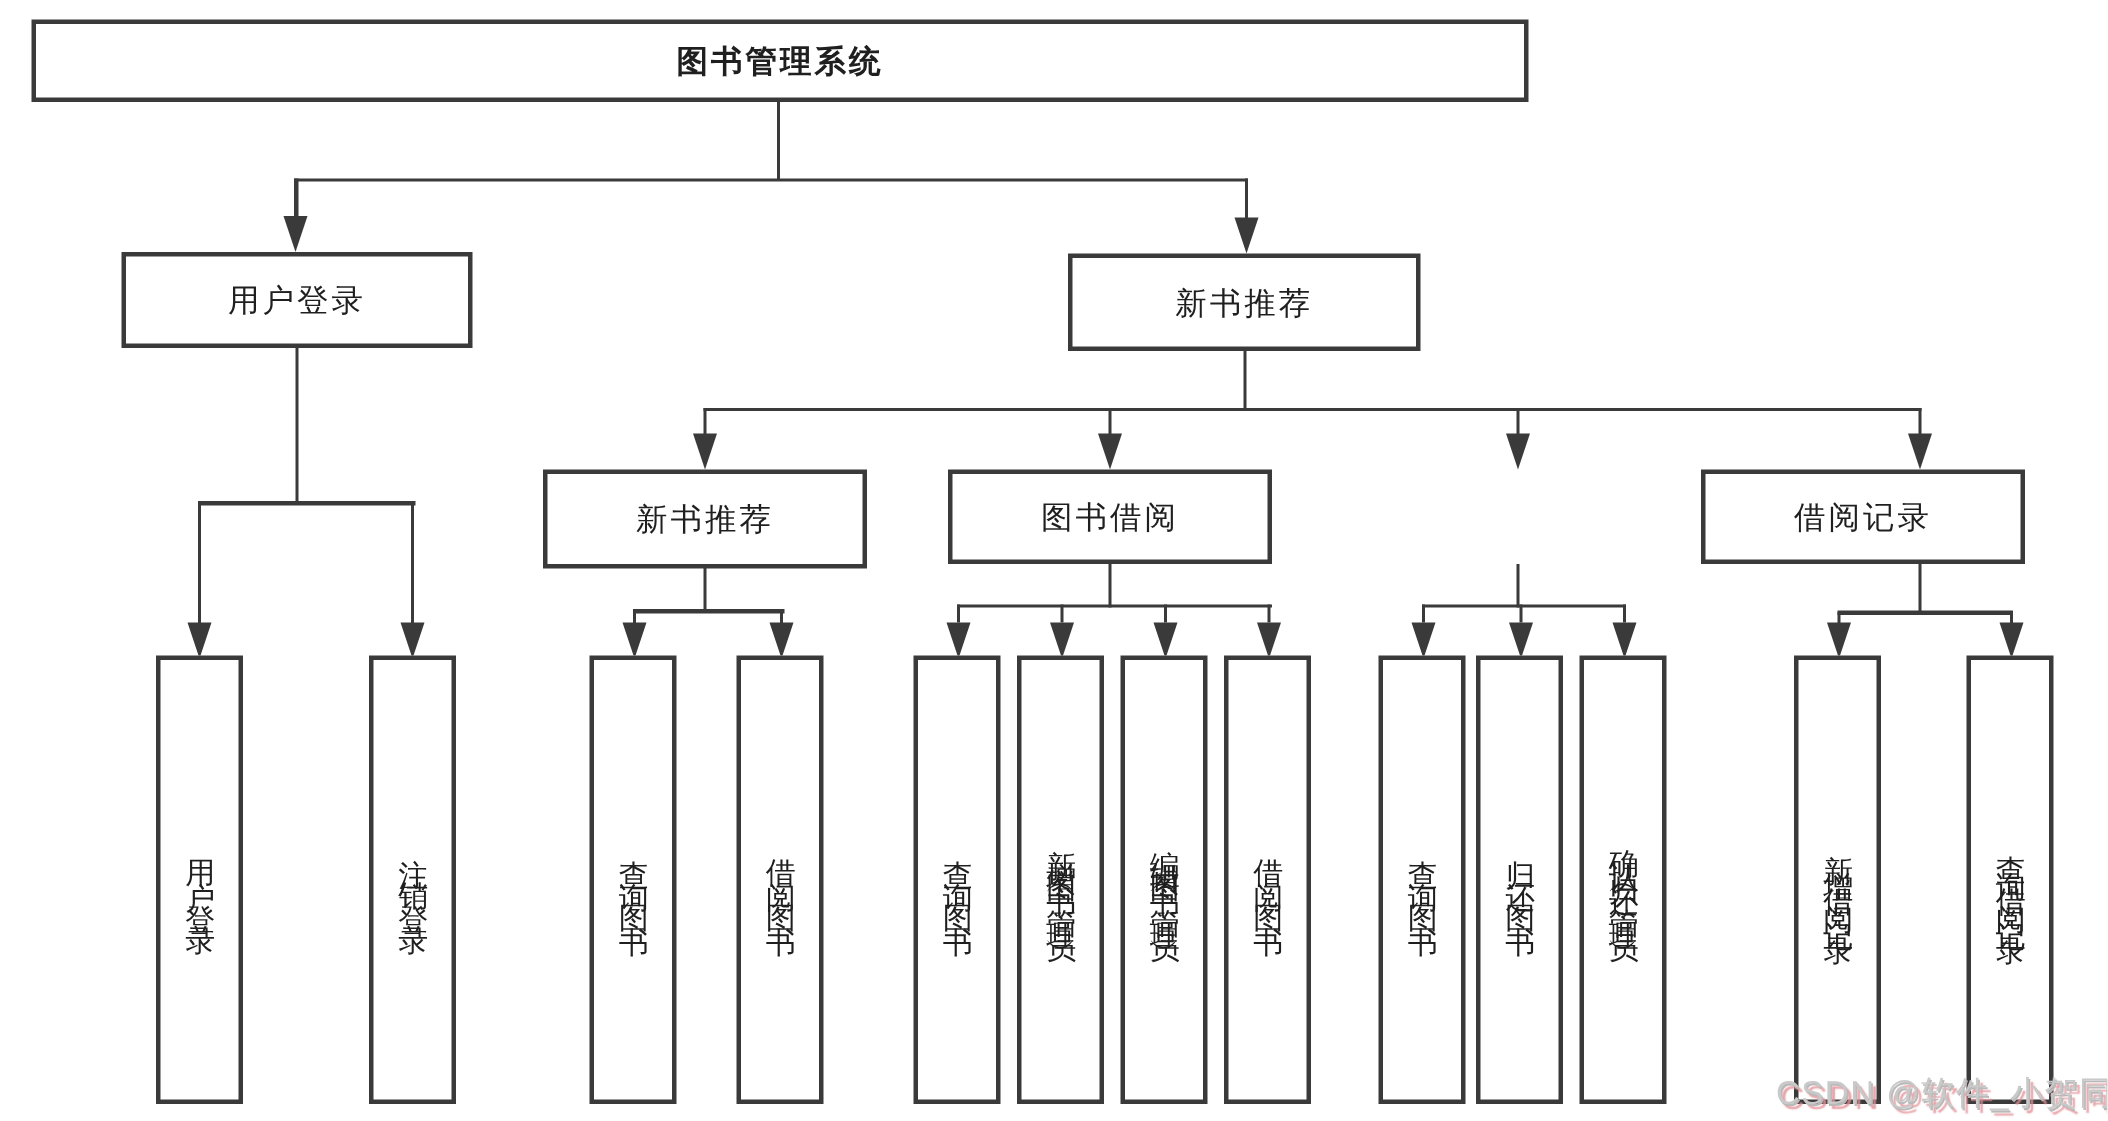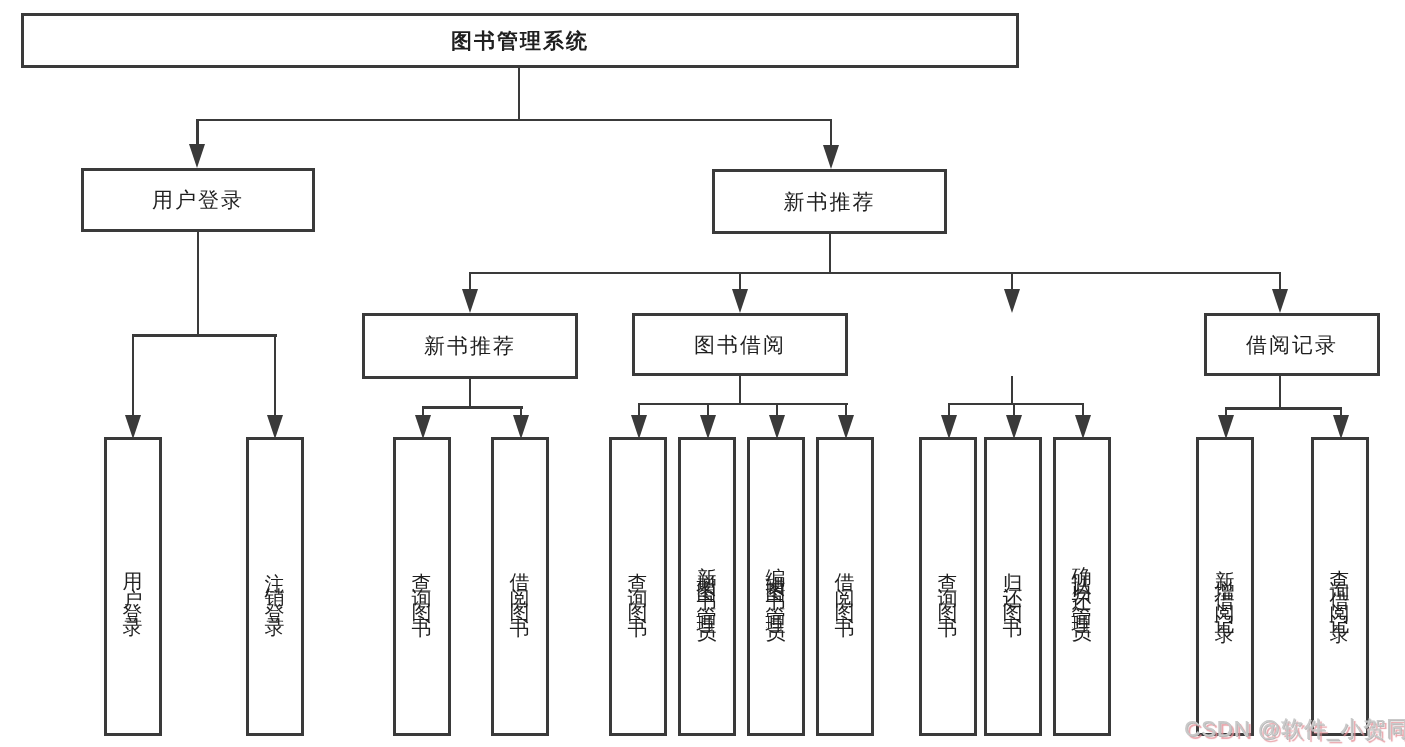--- a/index.html
+++ b/index.html
@@ -103,21 +103,21 @@
   <div class="arr" style="left:1003.5px;top:289px;"></div>
   <div class="v" style="left:1278.75px;top:272px;height:20px;"></div>
   <div class="arr" style="left:1271.5px;top:289px;"></div>
 
   <div class="node" style="left:362px;top:313px;width:216px;height:66px;">
     <span>新书推荐</span>
   </div>
   <div class="node" style="left:632px;top:313px;width:216px;height:63px;align-items:center;">
     <span>图书借阅</span>
   </div>
-  <div class="node" style="left:1204px;top:313px;width:176px;height:63px;">
+  <div class="node" style="left:1134px;top:313px;width:216px;height:63px;">
     <span>借阅记录</span>
   </div>
 
   <div class="v" style="left:468.75px;top:376px;height:32px;"></div>
   <div class="h" style="left:421.75px;top:406px;width:101px;"></div>
   <div class="v" style="left:421.75px;top:407px;height:10px;"></div>
   <div class="arr" style="left:414.5px;top:415px;"></div>
   <div class="v" style="left:519.75px;top:407px;height:10px;"></div>
   <div class="arr" style="left:512.5px;top:415px;"></div>
 

